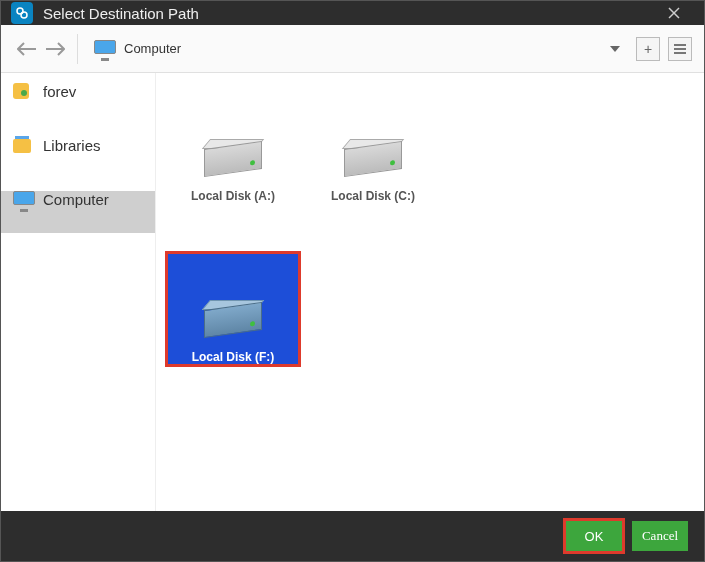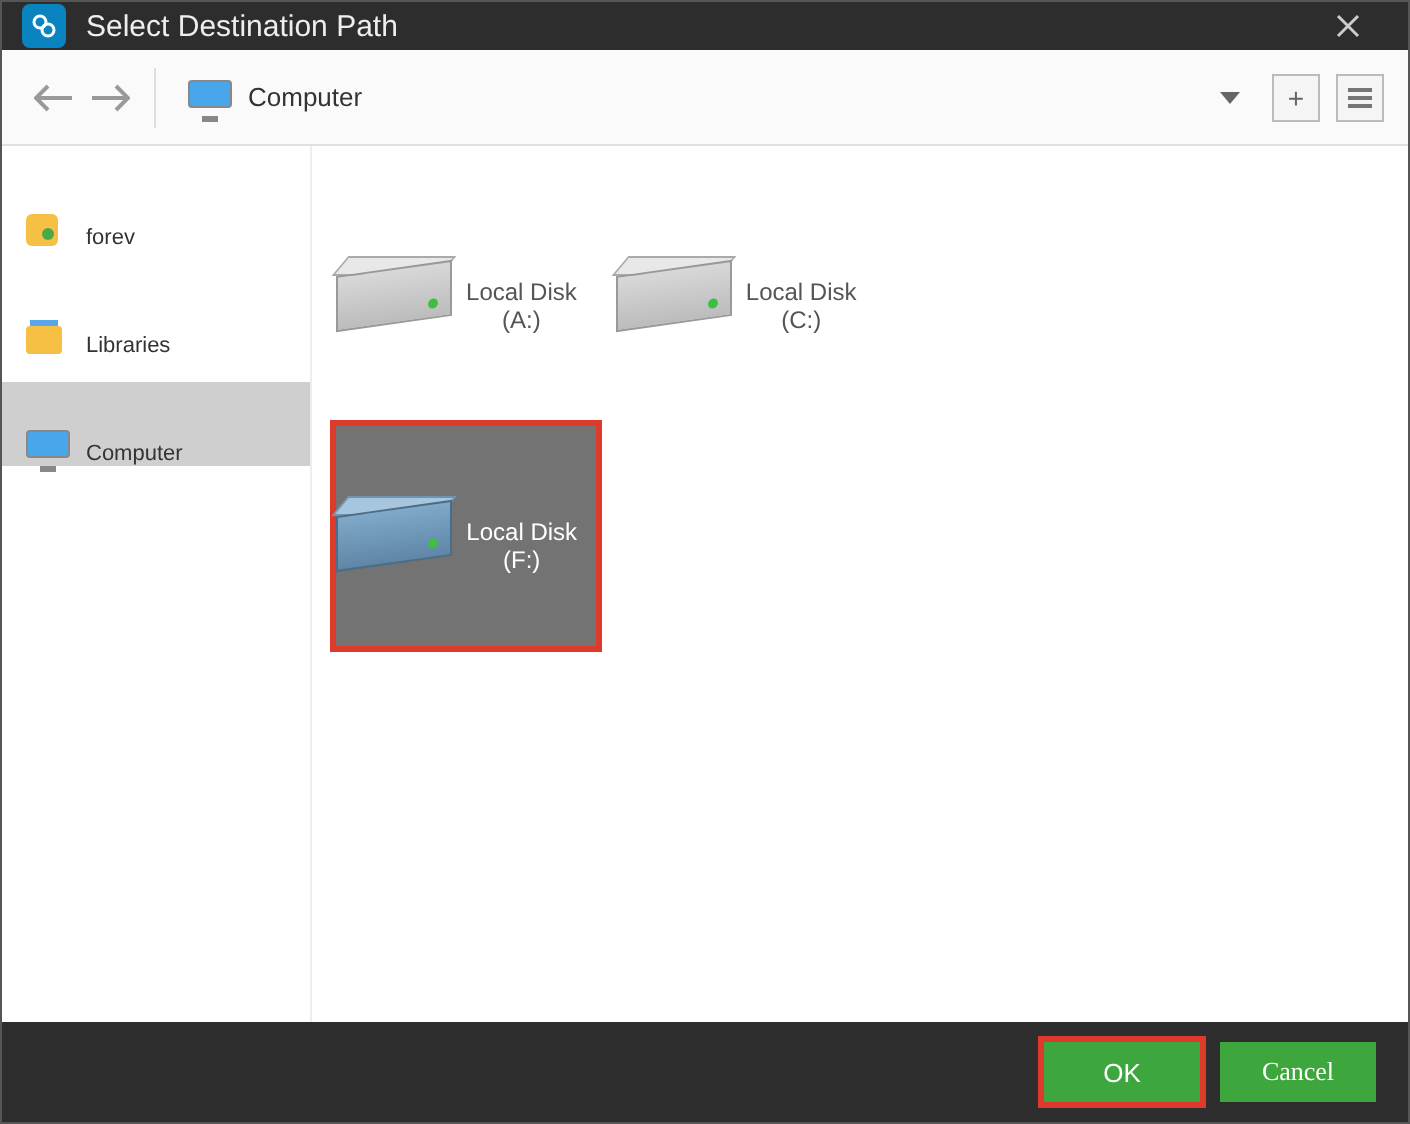--- a/index.html
+++ b/index.html
@@ -144,23 +144,23 @@
   }
   .sidebar {
     width: 155px;
     border-right: 1px solid #eee;
     background: #fff;
     padding-top: 10px;
   }
   .sidebar-item {
     height: 42px;
     display: flex;
-    align-items: flex-end;
+    align-items: flex-start;
     padding: 0 12px;
-    font-size: 11px;
+    font-size: 15px;
     color: #333;
     cursor: pointer;
     margin-bottom: 12px;
   }
   .sidebar-item.selected {
     background: #cfcfcf;
   }
   .sidebar-item .side-icon {
     width: 20px;
     height: 18px;
@@ -215,30 +215,32 @@
     padding: 20px 12px;
     display: flex;
     flex-wrap: wrap;
     align-content: flex-start;
     gap: 0;
   }
   .drive-item {
     width: 130px;
     height: 110px;
     display: flex;
-    flex-direction: row;
+    flex-direction: column;
     align-items: center;
     justify-content: flex-end;
     padding-top: 10px;
     cursor: pointer;
     margin-right: 10px;
+    font-weight: bold;
   }
   .drive-item.selected {
-    background: #737373;
+    background: #1d4ed8;
     outline: 3px solid #de3a2c;
+    margin-top: 41px;
   }
   .drive-item .drive-icon {
     width: 58px;
     height: 40px;
     position: relative;
     margin-bottom: 10px;
   }
   .drive-icon .d-body {
     position: absolute;
     width: 58px;
@@ -277,21 +279,21 @@
   .footer {
     height: 50px;
     background: #2d2d2d;
     display: flex;
     align-items: center;
     justify-content: flex-end;
     padding: 0 16px;
     gap: 10px;
   }
   .btn {
-    width: 78px;
+    width: 56px;
     height: 30px;
     border: none;
     font-size: 13px;
     cursor: pointer;
     color: #fff;
   }
   .btn-ok {
     background: #3da63d;
     outline: 3px solid #de3a2c;
   }

